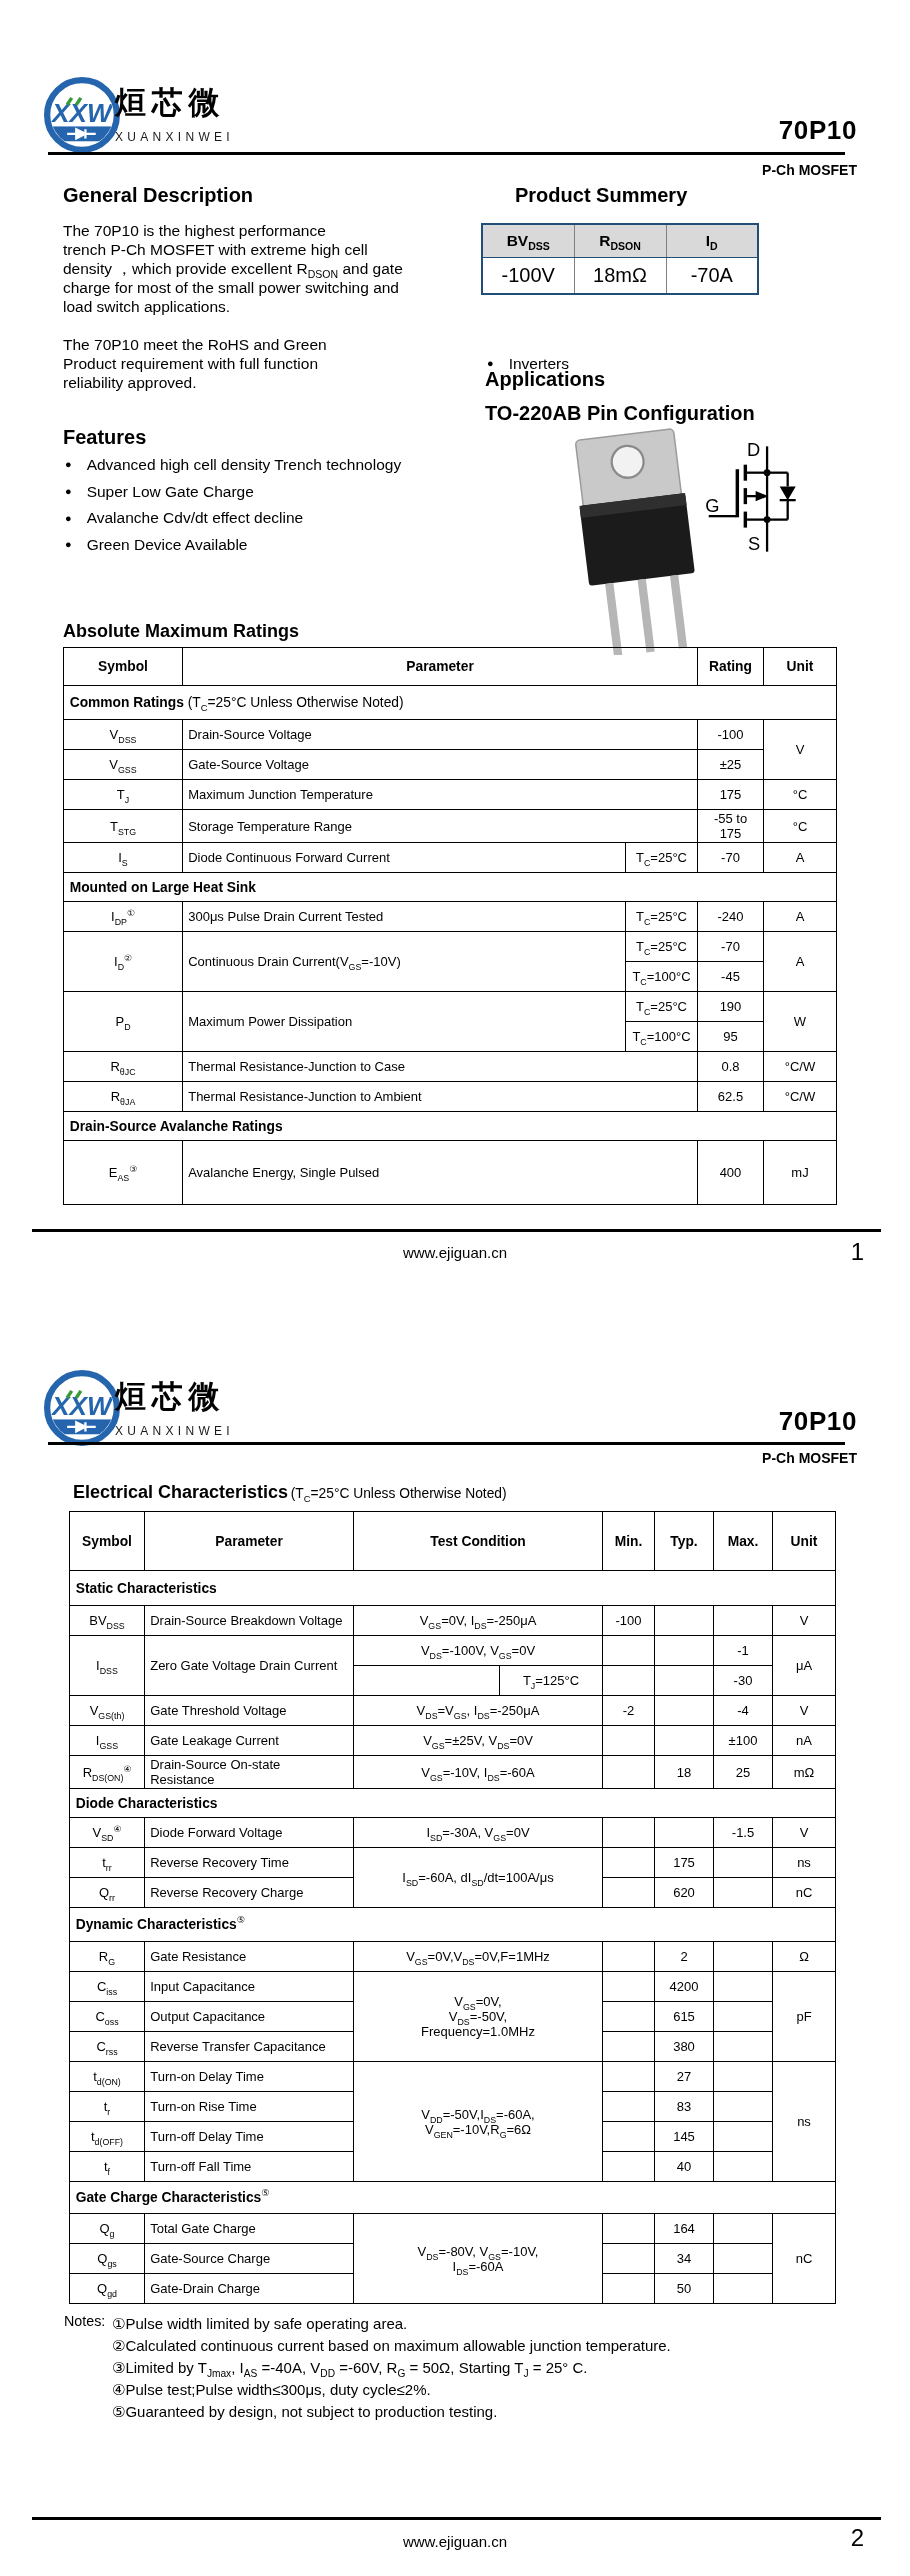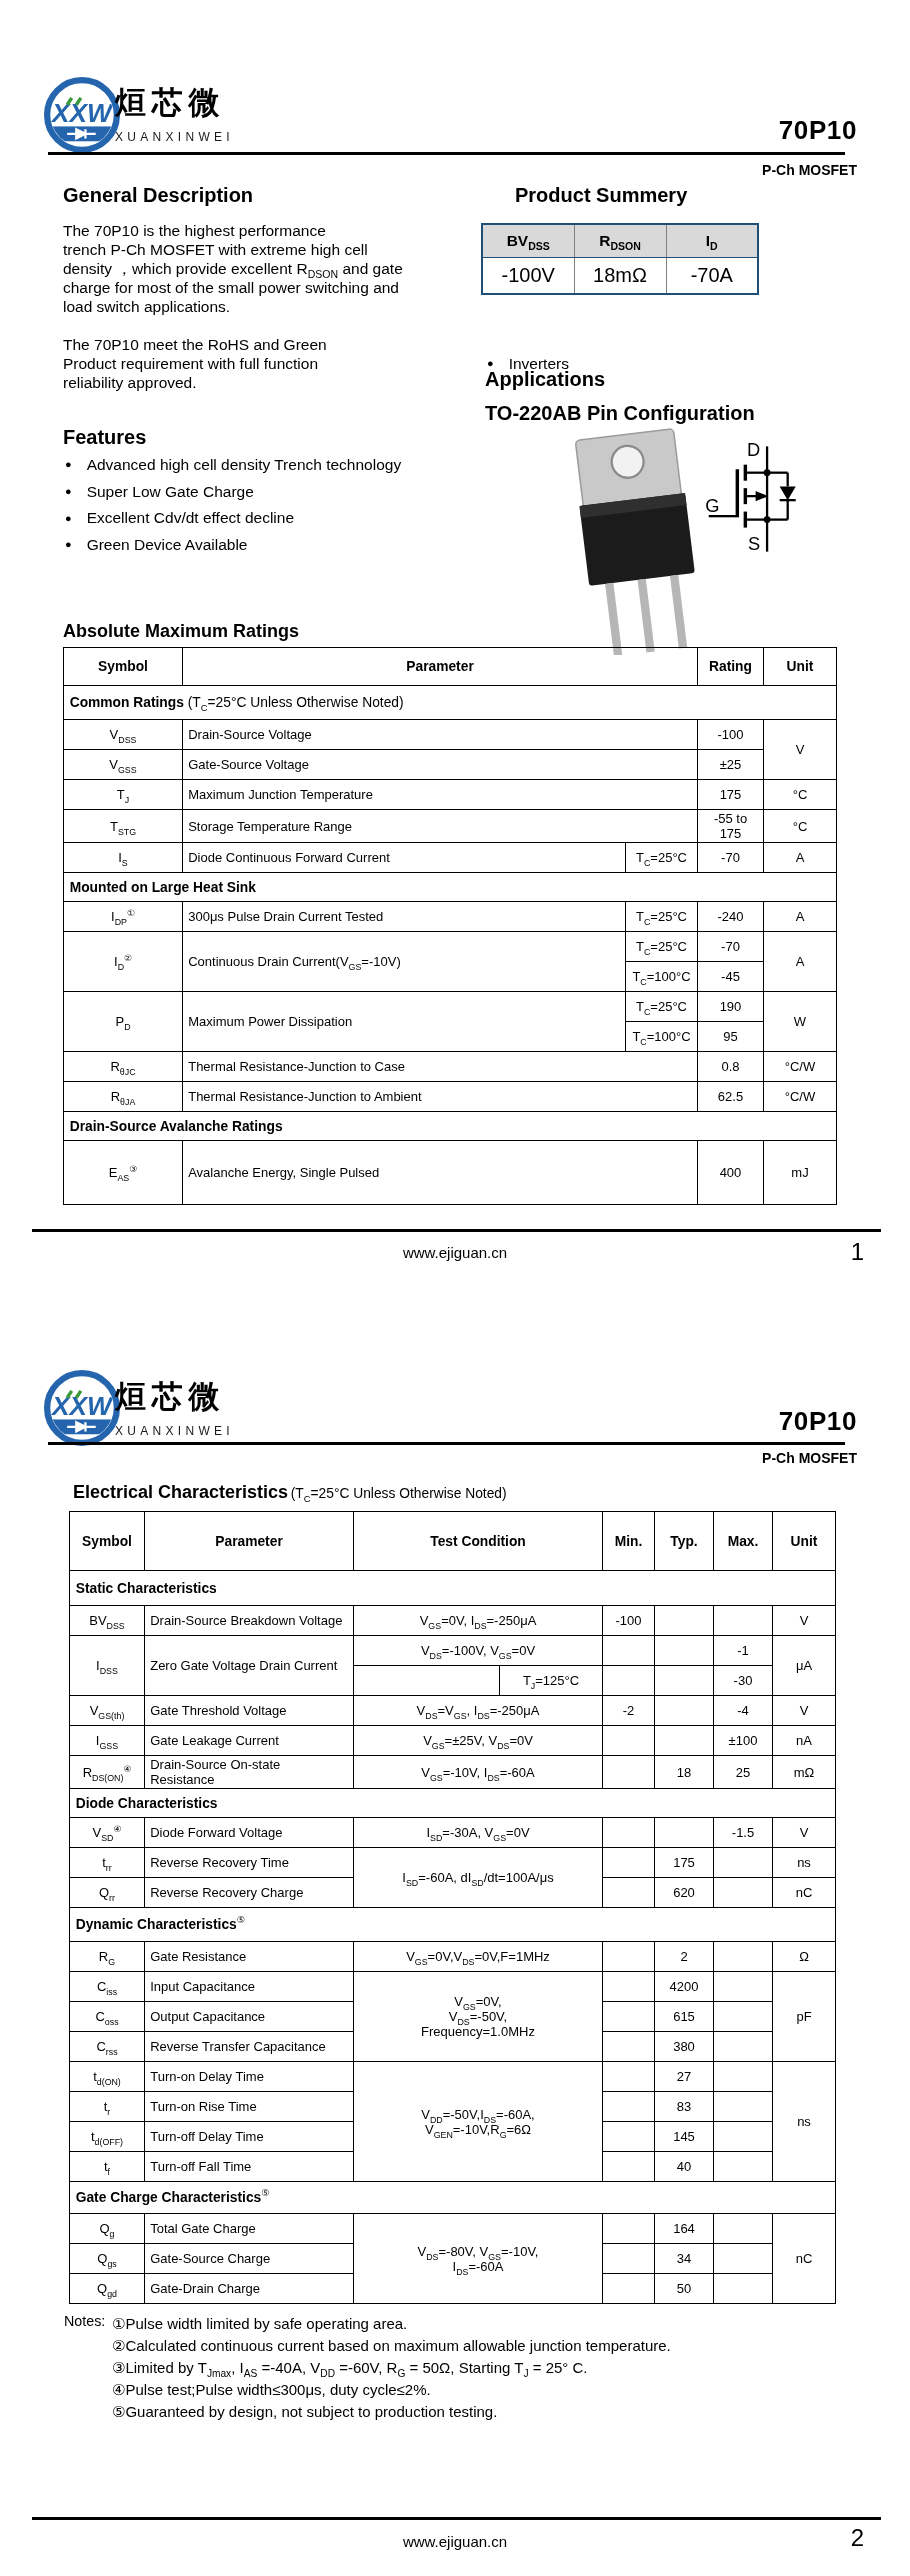--- a/index.html
+++ b/index.html
@@ -86,21 +86,21 @@
         <div class="bullet-item">
           <span class="bullet">●</span>
           <span class="bi-text">Advanced high cell density Trench technology</span>
         </div>
         <div class="bullet-item">
           <span class="bullet">●</span>
           <span class="bi-text">Super Low Gate Charge</span>
         </div>
         <div class="bullet-item">
           <span class="bullet">●</span>
-          <span class="bi-text">Excellent Cdv/dt effect decline</span>
+          <span class="bi-text">Avalanche Cdv/dt effect decline</span>
         </div>
         <div class="bullet-item">
           <span class="bullet">●</span>
           <span class="bi-text">Green Device Available</span>
         </div>
       </div>
 
     <div class="abs h-section" style="left:485px;top:184px;margin-left:30px;">Product Summery</div>
     <table class="abs ps-table" style="left:481px;top:223px;">
       <tbody>

